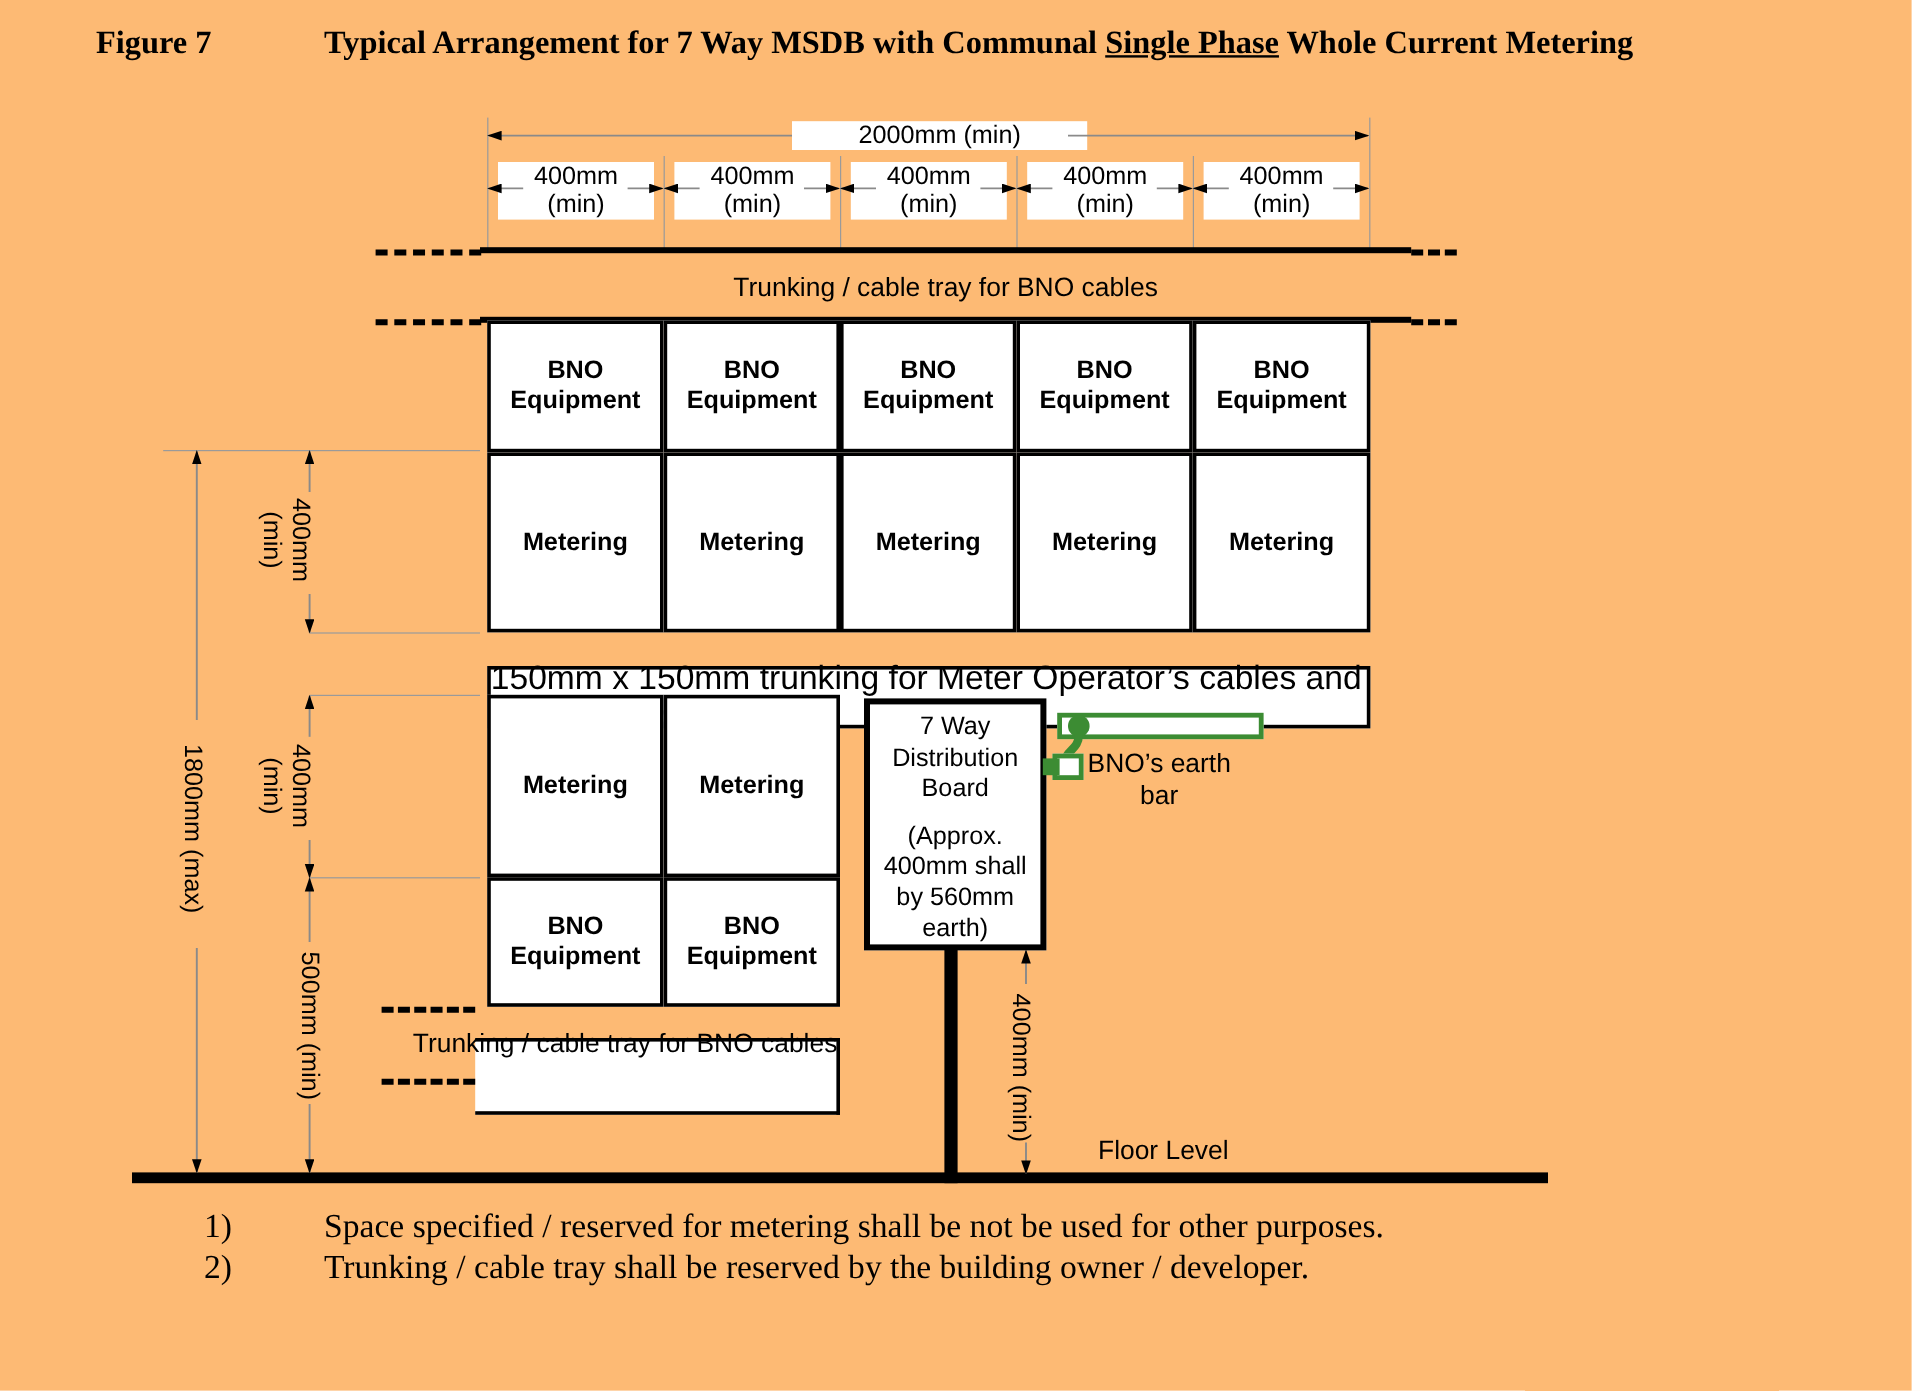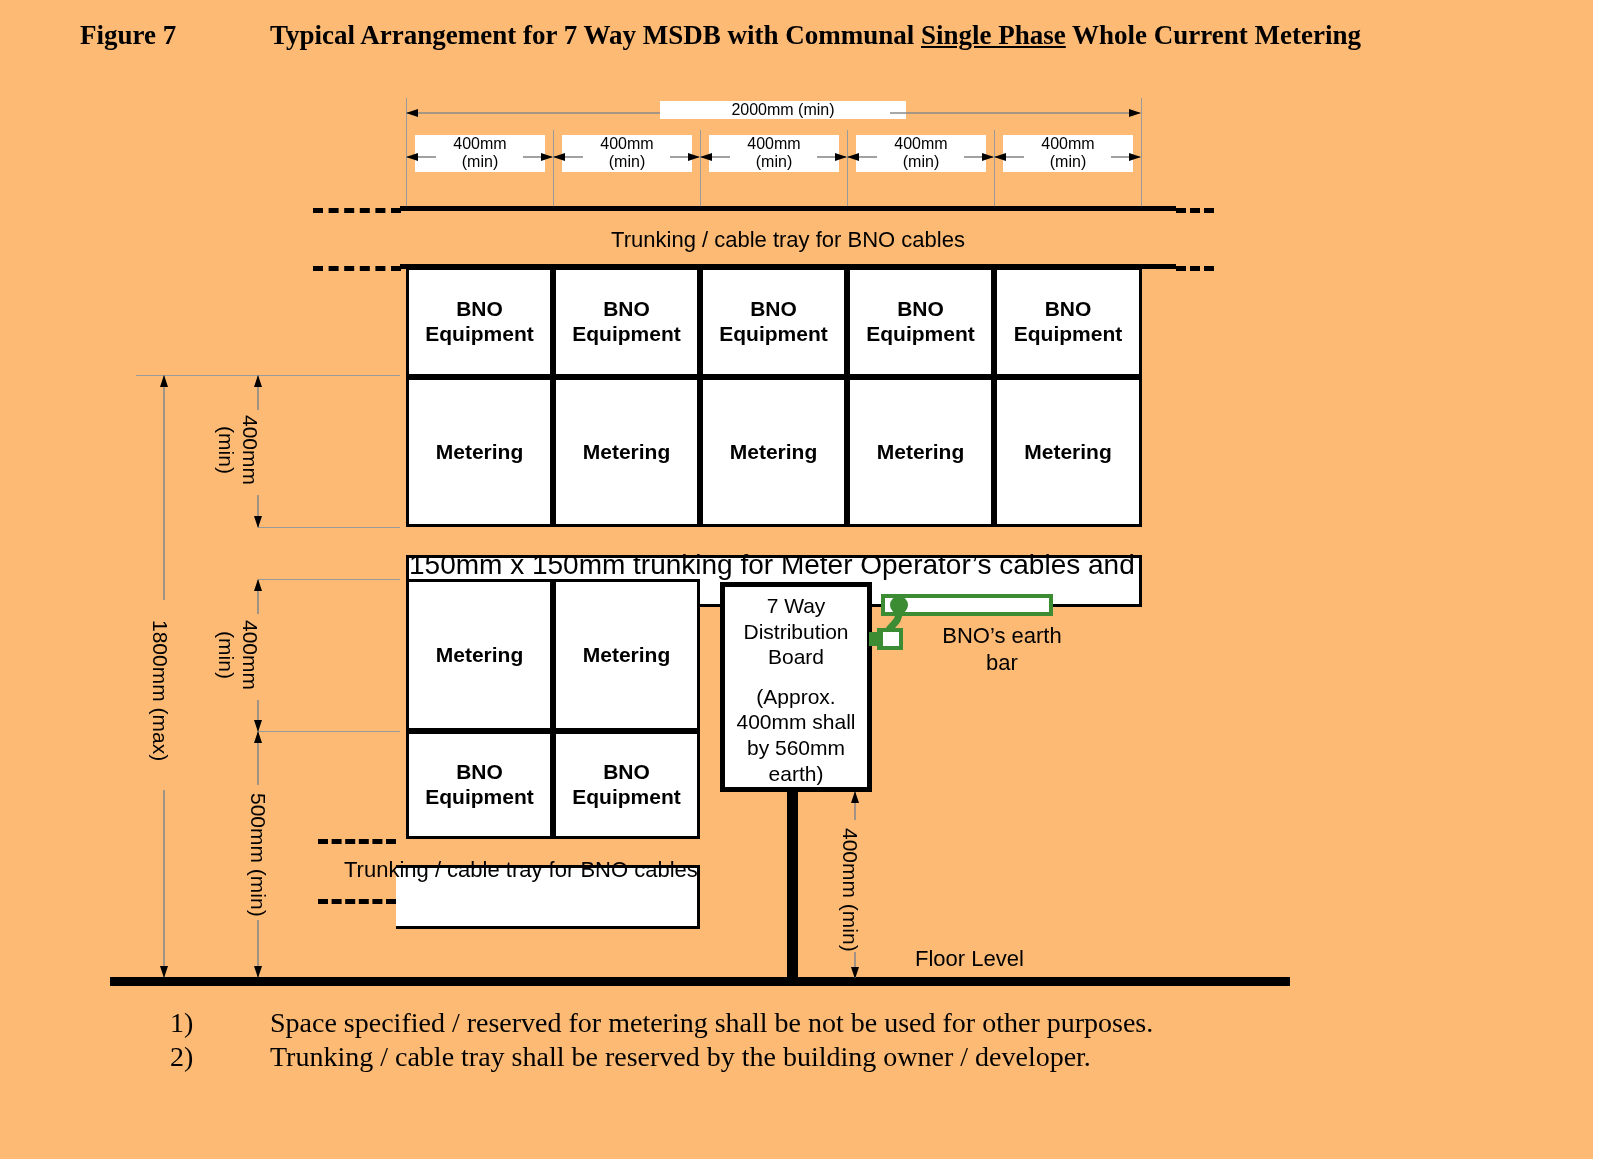--- a/index.html
+++ b/index.html
@@ -73,21 +73,21 @@
   }
   .plain-label {
     position: absolute;
     font-size: 22px;
     color: #000;
     text-align: center;
     white-space: nowrap;
   }
   .dim-label {
     position: absolute;
-    font-size: 16px;
+    font-size: 21px;
     color: #000;
     text-align: center;
     line-height: 1.15;
     background: #fff;
     white-space: nowrap;
   }
   .dim-label-v {
     position: absolute;
     font-size: 21px;
     color: #000;
@@ -330,21 +330,21 @@
   <div class="vline" style="left:787px; top:790px; width:11px; height:196px;"></div>
 
   <div class="earthbar-rect" style="left:881px; top:594px; width:172px; height:22px;"></div>
   <div class="earth-dot" style="left:890px; top:596px;"></div>
   <svg class="arrowlayer" viewBox="0 0 1600 1159">
     <path d="M 899 612 C 899 626, 887 624, 887 638" stroke="#3c8c33" stroke-width="7" fill="none"></path>
   </svg>
   <div class="earth-term" style="left:877px; top:628px; width:26px; height:22px;"></div>
   <div class="earth-blk" style="left:869px; top:632px; width:14px; height:14px;"></div>
 
-  <div class="plain-label" style="left:936px; top:623px; width:132px; line-height:1.22;text-align:center;">
+  <div class="plain-label" style="left:900px; top:623px; width:132px; line-height:1.22;text-align:center;">
     <div>BNO’s earth</div>
     <div>bar</div>
   </div>
 
   <div class="hline" style="left:110px; top:977px; width:1180px; height:9px;"></div>
   <div class="plain-label" style="left:915px; top:946px;">
     <span>Floor Level</span>
   </div>
 
   <svg class="arrowlayer" viewBox="0 0 1600 1159">

